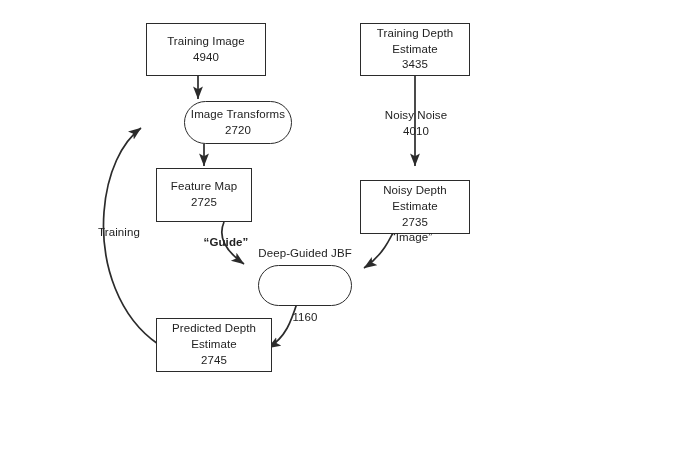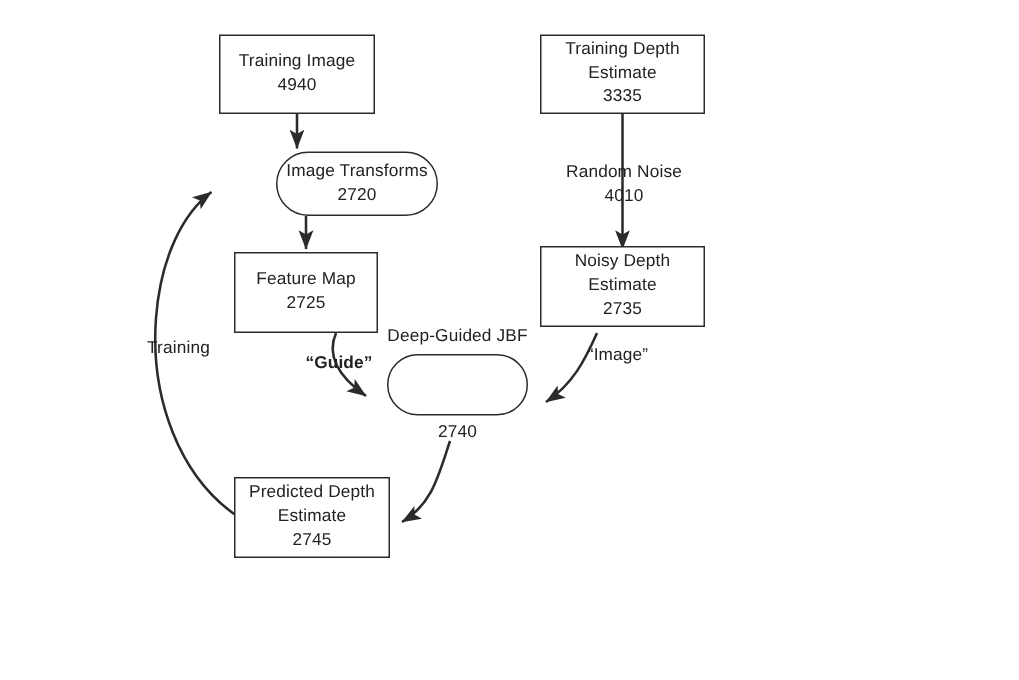--- a/index.html
+++ b/index.html
@@ -45,27 +45,27 @@
     position: absolute;
     font-size: 11.5px;
     line-height: 1.38;
     color: #222222;
     text-align: center;
     white-space: nowrap;
     letter-spacing: 0.1px;
   }
 
   
-  #node-training-image   { left: 146px; top: 23px;  width: 104px; height: 53px; }
+  #node-training-image   { left: 146px; top: 23px;  width: 120px; height: 53px; }
   #node-training-depth   { left: 360px; top: 23px;  width: 110px; height: 53px; }
   #node-image-transforms { left: 144px; top: 101px; width: 108px; height: 43px; margin-left: 40px; }
   #node-feature-map      { left: 156px; top: 168px; width: 96px;  height: 54px; }
-  #node-noisy-depth      { left: 360px; top: 164px; width: 110px; height: 54px; }
-  #node-jbf              { left: 258px; top: 236px; width: 94px;  height: 41px; gap: 48px; }
-  #node-predicted-depth  { left: 156px; top: 318px; width: 104px; height: 54px; }
+  #node-noisy-depth      { left: 360px; top: 180px; width: 110px; height: 54px; }
+  #node-jbf              { left: 258px; top: 265px; width: 94px;  height: 41px; gap: 48px; }
+  #node-predicted-depth  { left: 156px; top: 318px; width: 116px; height: 54px; }
 
   
   #label-random-noise { left: 369px; top: 108px; width: 94px; }
   #label-guide        { left: 199px; top: 235px; width: 54px; font-weight: bold; }
   #label-image        { left: 366px; top: 230px; width: 54px; margin-left: 19px; }
   #label-training     { left: 90px;  top: 225px; width: 58px; }
 </style>
 </head>
 <body>
 
@@ -92,52 +92,52 @@
 </svg>
 
 <div class="node rect" id="node-training-image">
   <span class="ln">Training Image</span>
   <span class="ln">4940</span>
 </div>
 
 <div class="node rect" id="node-training-depth">
   <span class="ln">Training Depth</span>
   <span class="ln">Estimate</span>
-  <span class="ln">3335</span>
+  <span class="ln">3435</span>
 </div>
 
 <div class="node stadium" id="node-image-transforms">
   <span class="ln">Image Transforms</span>
   <span class="ln">2720</span>
 </div>
 
 <div class="node rect" id="node-feature-map">
   <span class="ln">Feature Map</span>
   <span class="ln">2725</span>
 </div>
 
 <div class="node rect" id="node-noisy-depth">
   <span class="ln">Noisy Depth</span>
   <span class="ln">Estimate</span>
   <span class="ln">2735</span>
 </div>
 
 <div class="node stadium" id="node-jbf">
   <span class="ln">Deep-Guided JBF</span>
-  <span class="ln">2740</span>
+  <span class="ln">1160</span>
 </div>
 
 <div class="node rect" id="node-predicted-depth">
   <span class="ln">Predicted Depth</span>
   <span class="ln">Estimate</span>
   <span class="ln">2745</span>
 </div>
 
 <div class="edge-label" id="label-random-noise">
-  <span class="ln">Random Noise</span><br>
+  <span class="ln">Noisy Noise</span><br>
   <span class="ln">4010</span>
 </div>
 
 <div class="edge-label" id="label-guide">
   <span class="ln">“Guide”</span>
 </div>
 
 <div class="edge-label" id="label-image">
   <span class="ln">“Image”</span>
 </div>

